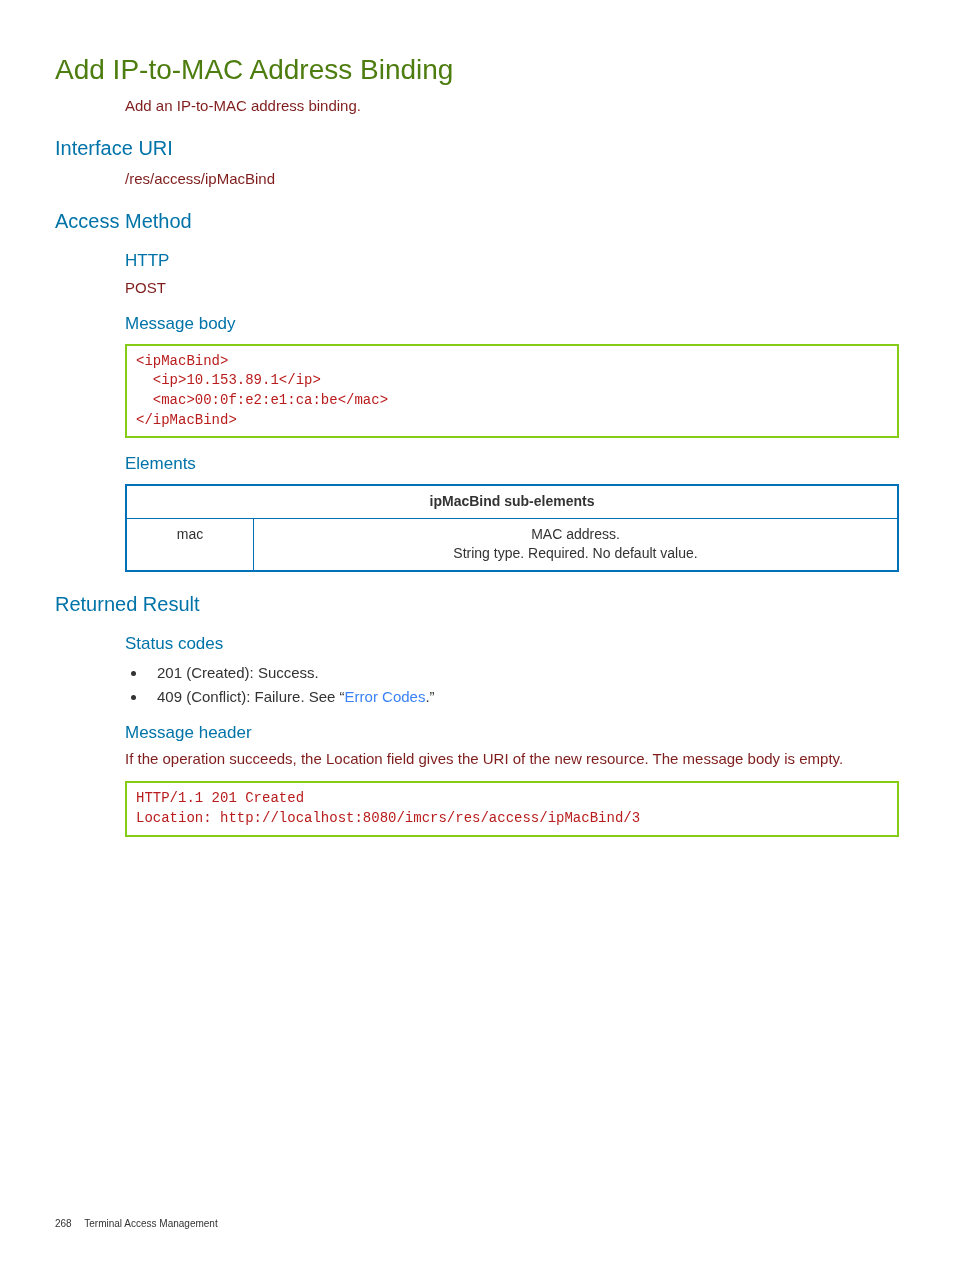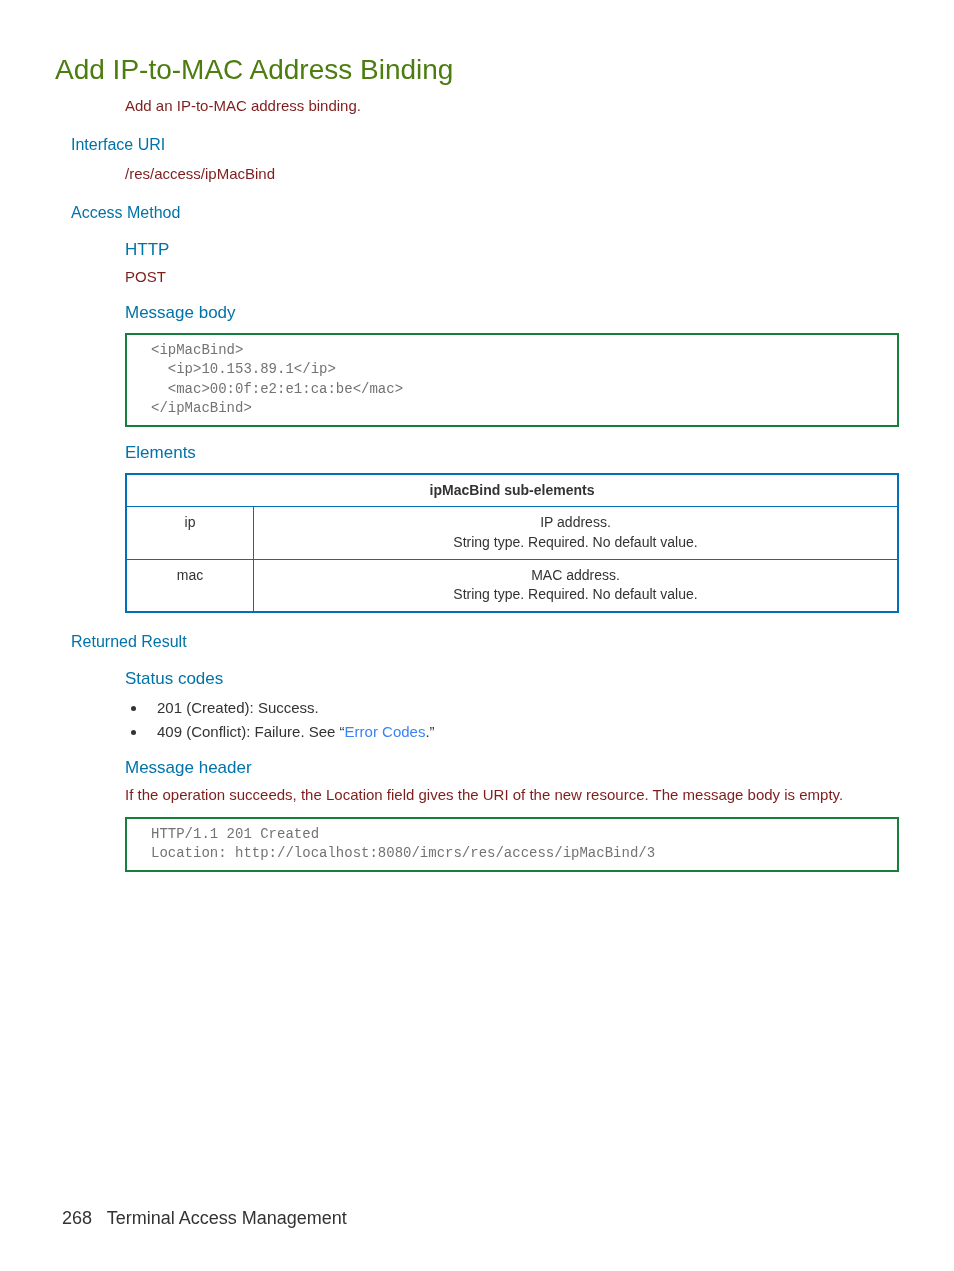--- a/index.html
+++ b/index.html
@@ -17,44 +17,44 @@
   }
   h1.page-title {
     color: #4d7c0f;
     font-weight: 300;
     font-size: 28px;
     margin: 0 0 6px 0;
   }
   h2.section {
     color: #0073a8;
     font-weight: 300;
-    font-size: 16px;
-    margin: 18px 0 6px 16px;
+    font-size: 20px;
+    margin: 18px 0 6px 0;
   }
   h3.sub {
     color: #0073a8;
     font-weight: 400;
     font-size: 17px;
     margin: 14px 0 4px 0;
   }
   .indent {
     margin-left: 70px;
   }
   .body-text {
     color: #7f1d1d;
     font-size: 15px;
   }
   .codebox {
-    border: 2px solid #15803d;
-    padding: 6px 24px;
+    border: 2px solid #84cc16;
+    padding: 6px 9px;
     font-family: "Courier New", monospace;
     font-size: 14px;
     white-space: pre;
     margin: 8px 0 14px 0;
-    color: #737373;
+    color: #b91c1c;
   }
   table.elements {
     border-collapse: collapse;
     width: 100%;
     margin: 8px 0 16px 0;
   }
   table.elements th, table.elements td {
     border: 1px solid #0070b8;
     text-align: center;
     vertical-align: top;
@@ -81,22 +81,22 @@
   ul.bullets li {
     margin: 3px 0;
     padding-left: 10px;
   }
   .link {
     color: #3b82f6;
   }
   .footer {
     position: absolute;
     bottom: 40px;
-    left: 62px;
-    font-size: 18px;
+    left: 55px;
+    font-size: 10px;
     color: #333;
   }
   .footer .pagenum {
     margin-right: 10px;
   }
   .desc-line {
     display: block;
   }
 </style>
 </head>
@@ -122,27 +122,20 @@
 
   <h3 class="sub">Elements</h3>
   <table class="elements">
     <thead>
       <tr>
           <th colspan="2">ipMacBind sub-elements</th>
         </tr>
     </thead>
     <tbody>
       <tr>
-        <td class="col-name">ip</td>
-        <td>
-          <span class="desc-line">IP address.</span>
-          <span class="desc-line">String type. Required. No default value.</span>
-        </td>
-      </tr>
-      <tr>
         <td class="col-name">mac</td>
         <td>
           <span class="desc-line">MAC address.</span>
           <span class="desc-line">String type. Required. No default value.</span>
         </td>
       </tr>
     </tbody>
   </table>
 </div>
 

